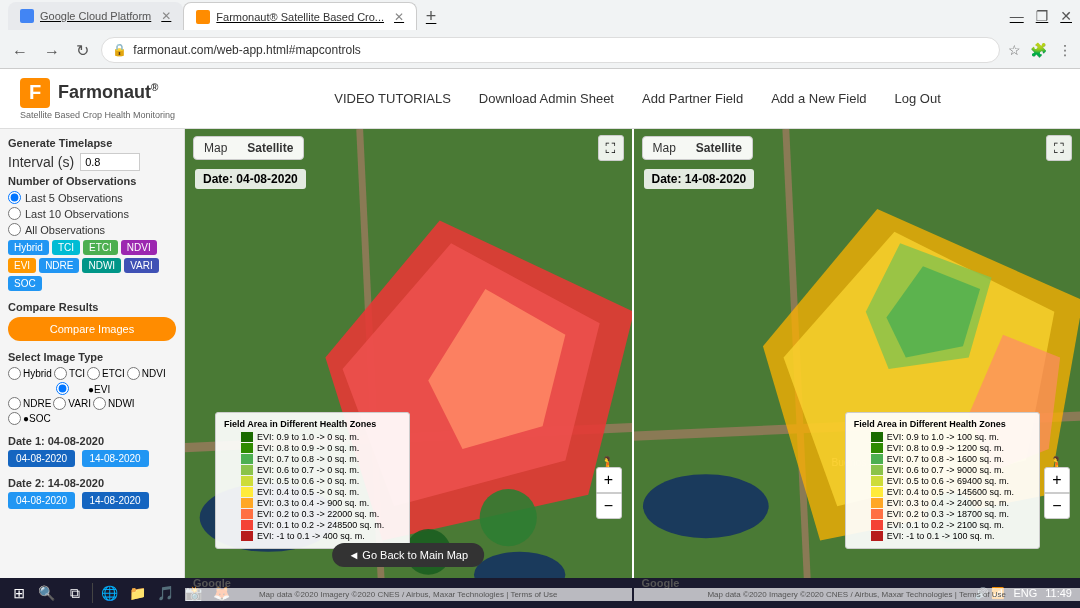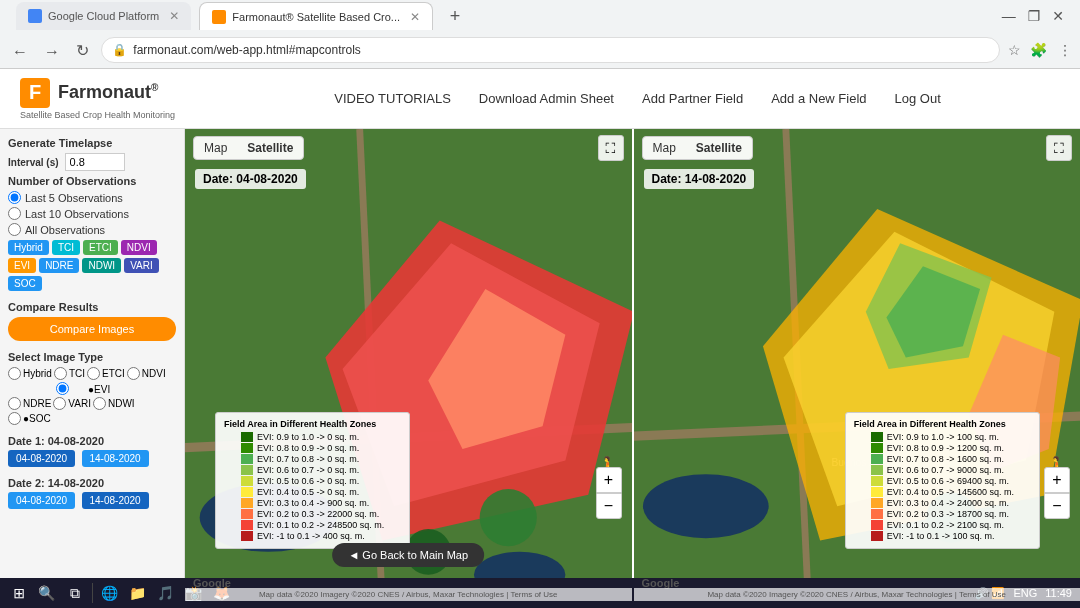--- a/index.html
+++ b/index.html
@@ -1,20 +1,20 @@
 <!DOCTYPE html>
 <html><head>
   <meta charset="utf-8">
   <style>
     * { box-sizing: border-box; margin: 0; padding: 0; }
     body { font-family: Arial, sans-serif; font-size: 12px; background: #fff; width: 1080px; height: 608px; overflow: hidden; }
 
     
     .browser-chrome { background: #f1f3f4; border-bottom: 1px solid #ccc; }
-    .tab-bar { display: flex; align-items: center; height: 32px; padding: 0 16px; gap: 8px; }
+    .tab-bar { display: flex; align-items: center; height: 32px; padding: 0 8px; gap: 0; text-decoration: underline; }
     .tab { display: flex; align-items: center; height: 28px; padding: 0 12px; border-radius: 8px 8px 0 0; font-size: 11px; gap: 6px; }
     .tab.inactive { background: #e8eaed; color: #555; }
     .tab.active { background: #fff; color: #333; border: 1px solid #ccc; border-bottom: none; }
     .tab-icon { width: 14px; height: 14px; border-radius: 2px; display: inline-block; }
     .tab-close { margin-left: 4px; color: #888; cursor: pointer; font-size: 12px; }
     .tab-new { width: 28px; height: 28px; display: flex; align-items: center; justify-content: center; border-radius: 50%; color: #555; font-size: 18px; cursor: pointer; }
     .tab-controls { margin-left: auto; display: flex; gap: 12px; color: #555; font-size: 14px; }
 
     .address-bar-row { display: flex; align-items: center; height: 36px; padding: 0 8px; gap: 8px; background: #f1f3f4; }
     .nav-btn { color: #555; font-size: 16px; cursor: pointer; padding: 4px; }
@@ -151,21 +151,21 @@
     <span class="nav-link">Log Out</span>
   </div>
 </div>
 
 <div class="main-content">
 
   <div class="sidebar">
     <div class="sidebar-section">
       <div class="sidebar-label">Generate Timelapse</div>
       <div style="display:flex;align-items:center;gap:6px;margin-bottom:4px;">
-        <span style="font-size:10px;color:#333;font-weight:bold;">Interval (s)</span>
+        <span style="font-size:14px;color:#333;">Interval (s)</span>
         <input class="sidebar-input" type="text" value="0.8" style="">
       </div>
       <div class="sidebar-label">Number of Observations</div>
       <div class="radio-group">
         <label>
             <input type="radio" name="obs" checked="" style="">
             <span>Last 5 Observations</span>
           </label>
       </div>
       <div class="radio-group">

